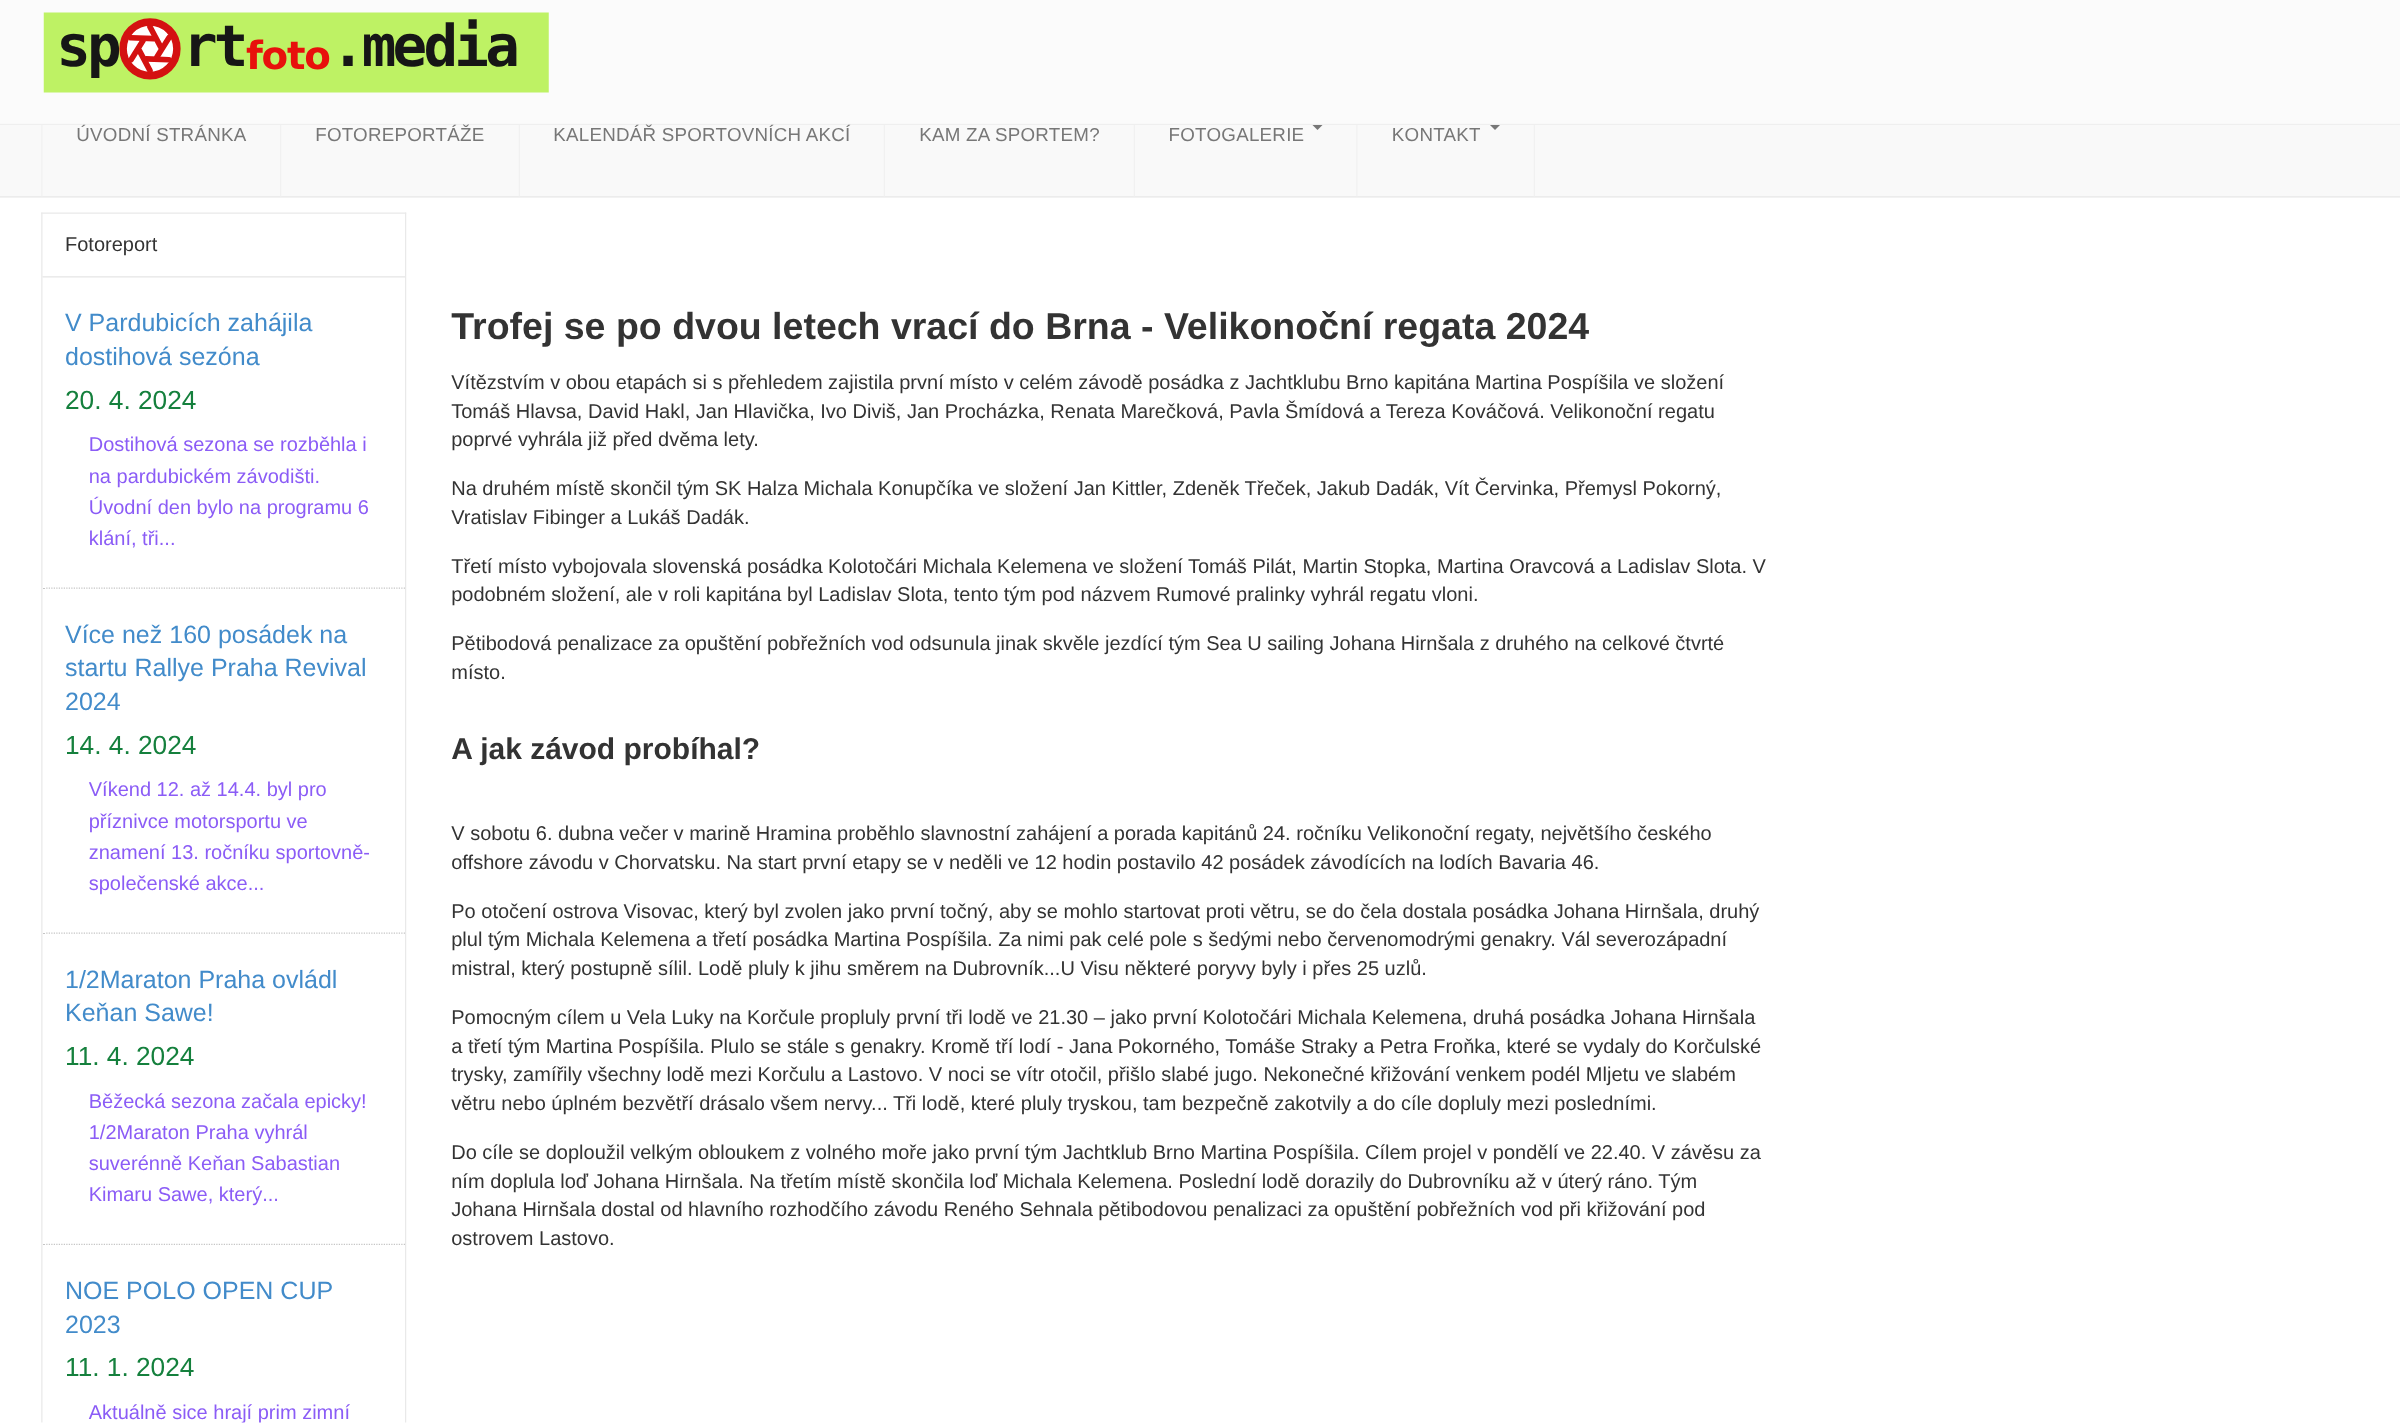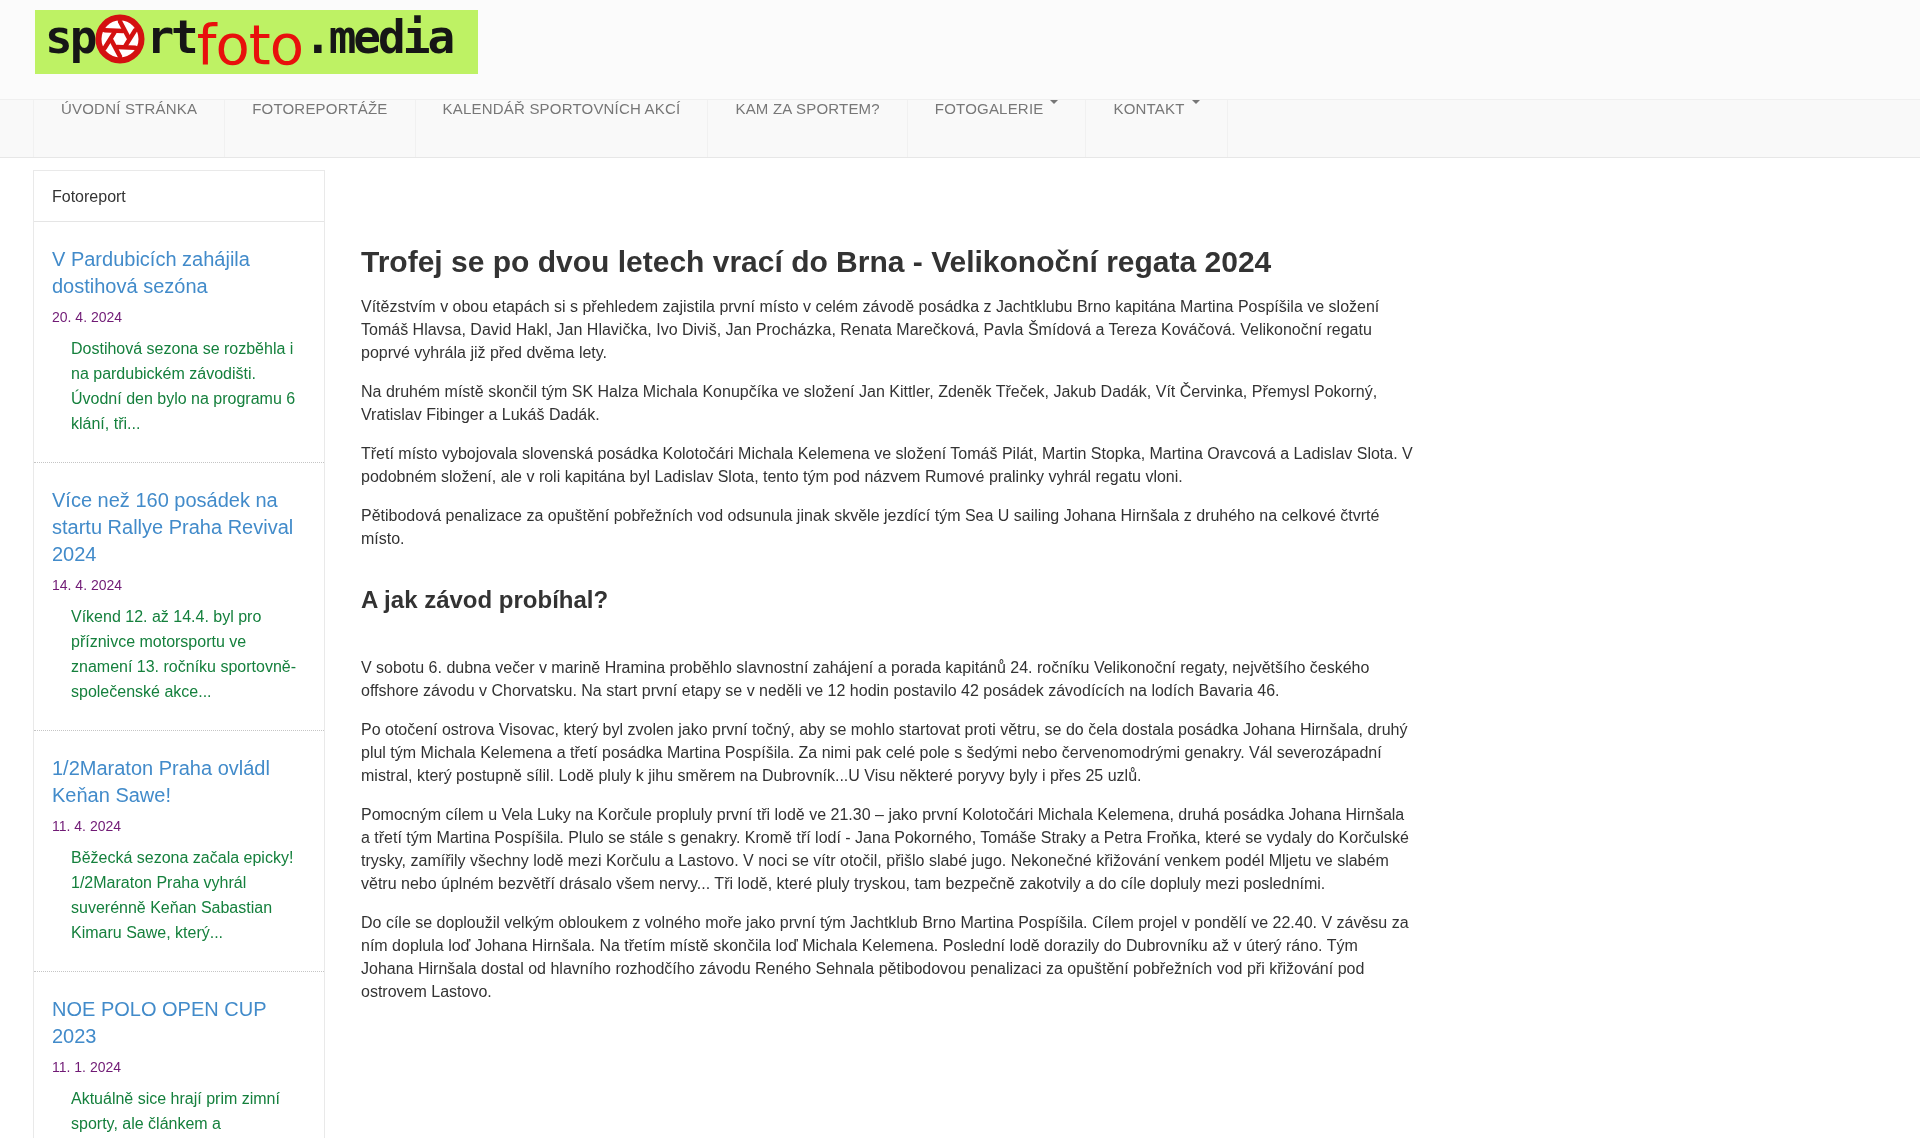--- a/index.html
+++ b/index.html
@@ -14,23 +14,23 @@
   .header { height:99px; background:#fbfbfb; padding:10px 0 0 35px; }
   .logo {
     display:inline-flex; align-items:flex-start; background:#bef264;
     height:64px; padding:4px 26px 4px 10px; cursor:pointer;
   }
   .logo-black {
     font-family:"DejaVu Sans Mono", monospace; font-weight:bold;
     font-size:46px; color:#161616; letter-spacing:-3px; line-height:1;
   }
   .logo-red {
-    font-family:"DejaVu Sans", sans-serif; font-weight:400;
-    font-size:56px; color:#e8100c; letter-spacing:-1px; line-height:1;
-    margin:3px 1px;
+    font-family:"DejaVu Sans", sans-serif; font-weight:700;
+    font-size:31px; color:#e8100c; letter-spacing:-1px; line-height:1;
+    margin:16px 1px;
   }
   .logo svg { margin:0 1px -4px 1px; }
 
   
   .navbar {
     height:59px; background:#f9f9f9;
     border-top:1px solid #efefef; border-bottom:1px solid #e7e7e7;
     padding-left:33px; display:flex; align-items:stretch;
   }
   .nav-item {
@@ -58,22 +58,22 @@
   .sidebar-heading {
     padding:17px 18px 15px; font-size:16px; color:#333;
     border-bottom:1px solid #e5e5e5;
   }
   .sidebar-article { padding:24px 18px 26px; }
   .sidebar-article + .sidebar-article { border-top:1px dotted #c5c5c5; }
   .sa-title {
     color:#428bca; font-size:20px; line-height:27px; cursor:pointer;
     margin:0; font-weight:normal;
   }
-  .sa-date { color:#701a75; font-size:14px; margin-top:9px; }
-  .sa-excerpt { color:#15803d; font-size:16px; line-height:25px; margin-top:11px; padding-left:19px; }
+  .sa-date { color:#15803d; font-size:21px; margin-top:9px; }
+  .sa-excerpt { color:#8b5cf6; font-size:16px; line-height:25px; margin-top:11px; padding-left:19px; }
 
   .main { width:1088px; padding:84px 0 0 36px; flex:0 0 auto; }
   .main h1 {
     margin:0 0 13px; font-size:30px; line-height:40px; font-weight:bold; color:#333;
   }
   .main h2 {
     margin:35px 0 41px; font-size:24px; line-height:30px; font-weight:bold; color:#333;
   }
   .main p { margin:0 0 16px; font-size:16px; line-height:23px; color:#333; }
 </style>

